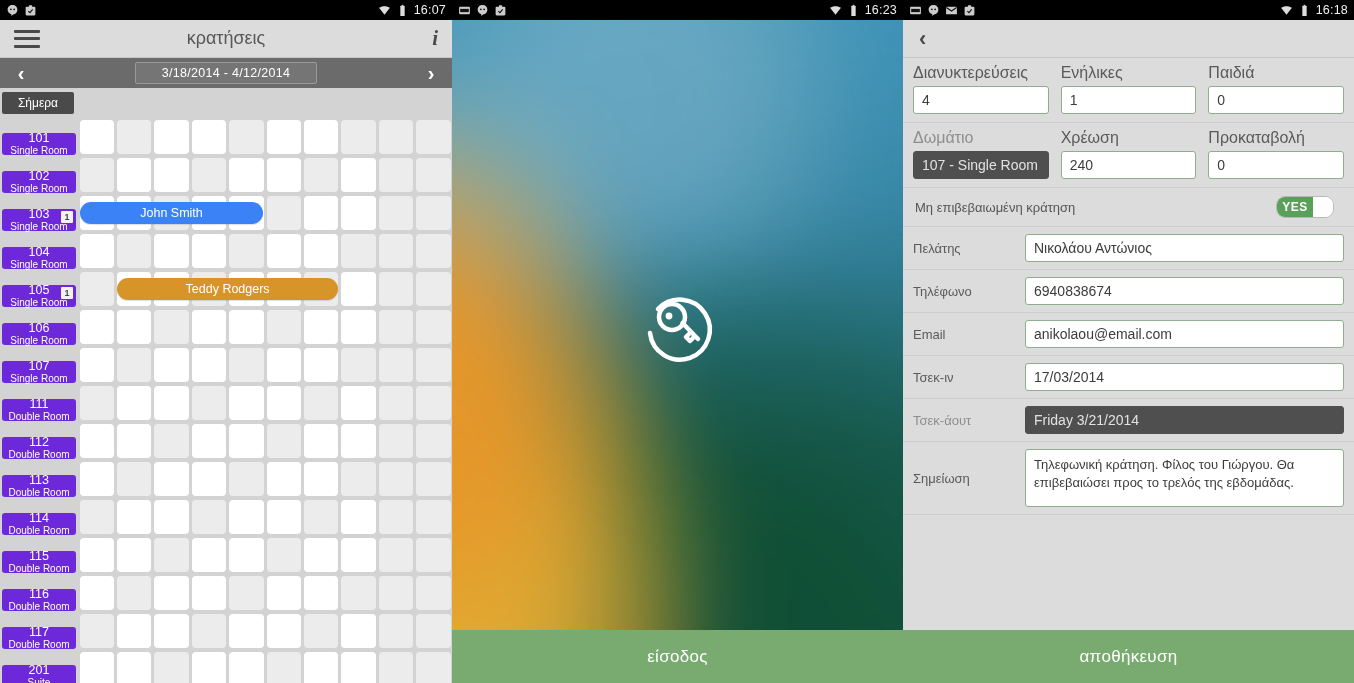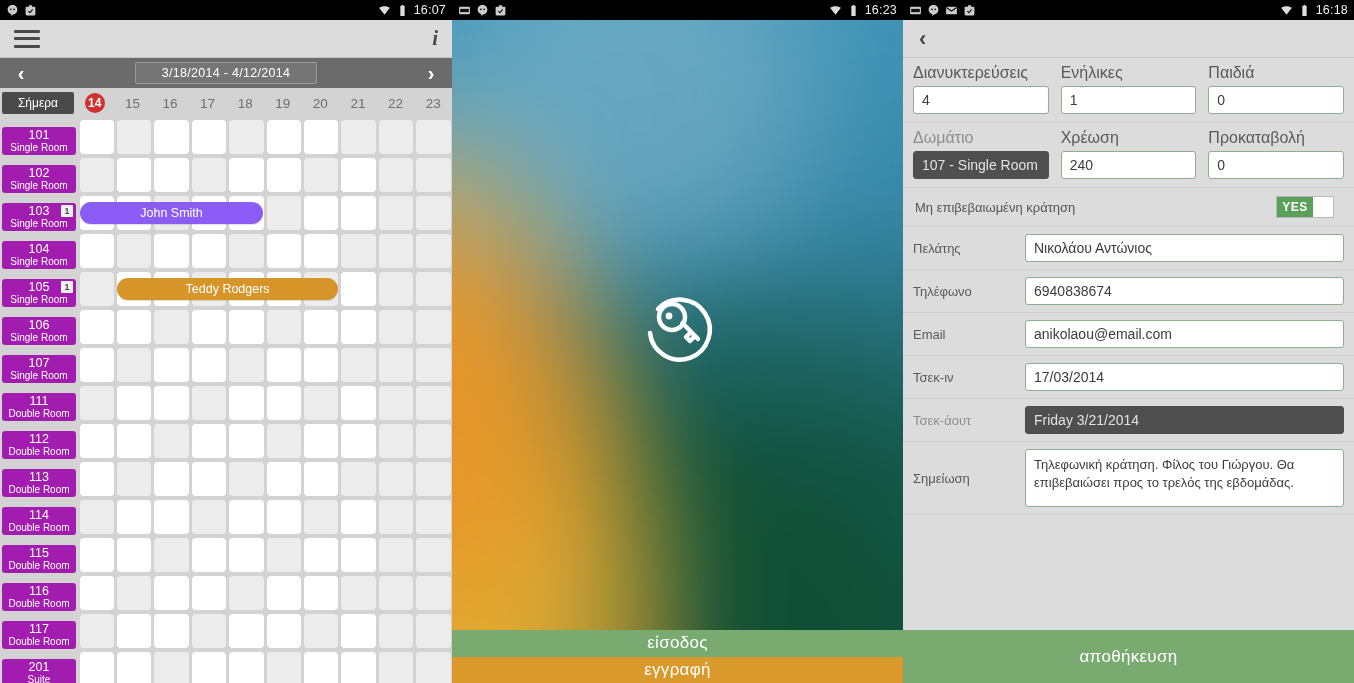--- a/index.html
+++ b/index.html
@@ -67,22 +67,22 @@
     position: absolute; left: 50%; top: 50%; transform: translate(-50%,-50%);
     width: 20px; height: 20px; border-radius: 50%; background: #cf3030;
     color: #fff; font-size: 12px; font-weight: bold;
     display: flex; align-items: center; justify-content: center;
   }
 
   
   .gridwrap { position: relative; height: 565px; overflow: hidden; background: #d3d3d3; }
   .row { display: flex; height: 38px; align-items: stretch; }
   .roomcell {
-    width: 74px; flex: none; background: #a21caf; color: #fff;
-    border-radius: 3px; margin: 9px 2px 1px 2px;
+    width: 74px; flex: none; background: #6d28d9; color: #fff;
+    border-radius: 3px; margin: 15px 2px 1px 2px;
     display: flex; flex-direction: column; align-items: center; justify-content: center;
     position: relative; line-height: 1.15;
   }
   .roomcell .rnum { font-size: 12.5px; }
   .roomcell .rtype { font-size: 10px; }
   .roomcell .rbadge {
     position: absolute; top: 2px; right: 3px; width: 12px; height: 12px;
     background: #f2f2f2; color: #4a4a4a; font-size: 9px; font-weight: bold;
     display: flex; align-items: center; justify-content: center; border-radius: 1px;
   }
@@ -136,21 +136,21 @@
     width: 100%; height: 28px; background: #fff; border: 1px solid #8fae8f;
     border-radius: 3px; font-size: 14px; color: #3c3c3c; padding: 0 8px;
     display: flex; align-items: center; font-family: "Liberation Sans", sans-serif;
   }
   .inp.disabled { background: #4f4f4f; border-color: #4f4f4f; color: #e2e2e2; }
   .toggle-row {
     display: flex; align-items: center; justify-content: space-between;
     padding: 8px 20px 8px 12px; border-bottom: 1px solid #cdcdcd;
   }
   .toggle-row .tl { font-size: 13px; color: #555; }
-  .switch { width: 58px; height: 22px; border-radius: 0; background: #fff;
+  .switch { width: 58px; height: 22px; border-radius: 9px; background: #fff;
             border: 1px solid #b9b9b9; display: flex; overflow: hidden; }
   .switch .on { flex: 1; background: #5aa05a; color: #fff; font-size: 12px;
                 display: flex; align-items: center; justify-content: center;
                 font-weight: bold; letter-spacing: .5px; }
   .switch .knob { width: 20px; background: #fff; }
   .frow { display: flex; align-items: center; padding: 7px 10px;
           border-bottom: 1px solid #cdcdcd; }
   .frow .fl { width: 112px; font-size: 13px; color: #5a5a5a; flex: none; }
   .frow .fl.dim { color: #8e8e8e; }
   .frow .fc { flex: 1; }
@@ -186,45 +186,32 @@
         <span class="sb-time">16:07</span>
       </div>
     </div>
 
     <div class="appbar">
       <div class="hamburger">
           <i></i>
           <i></i>
           <i></i>
         </div>
+      <div class="appbar-title">κρατήσεις</div>
       <div class="info-icon">i</div>
     </div>
 
     <div class="datenav">
       <div class="chev">‹</div>
       <div class="daterange">3/18/2014 - 4/12/2014</div>
       <div class="chev">›</div>
     </div>
 
     <div class="daystrip">
       <div class="today-btn">Σήμερα</div>
-      <div id="days-host" style="flex:1;display:flex;align-items:center;">
-          <div class="day sel">
-            <span class="badge">14</span>
-          </div>
-          <div class="day">15</div>
-          <div class="day">16</div>
-          <div class="day">17</div>
-          <div class="day">18</div>
-          <div class="day">19</div>
-          <div class="day">20</div>
-          <div class="day">21</div>
-          <div class="day">22</div>
-          <div class="day">23</div>
-        </div>
     </div>
 
     <div class="gridwrap">
       <div id="grid-host">
           <div class="row">
             <div class="roomcell">
               <div class="rnum">101</div>
               <div class="rtype">Single Room</div>
             </div>
             <div class="cells">
@@ -268,21 +255,21 @@
               <div class="cell"></div>
               <div class="cell"></div>
               <div class="cell alt"></div>
               <div class="cell"></div>
               <div class="cell"></div>
               <div class="cell alt"></div>
               <div class="cell"></div>
               <div class="cell"></div>
               <div class="cell alt"></div>
               <div class="cell alt"></div>
-              <div class="bar" style="background: #8b5cf6; left: calc(0% + 2px); width: calc(50% - 4px);">John Smith</div>
+              <div class="bar" style="background: #3b82f6; left: calc(0% + 2px); width: calc(50% - 4px);">John Smith</div>
             </div>
           </div>
           <div class="row">
             <div class="roomcell">
               <div class="rnum">104</div>
               <div class="rtype">Single Room</div>
             </div>
             <div class="cells">
               <div class="cell"></div>
               <div class="cell alt"></div>
@@ -536,21 +523,20 @@
           <path d="M22 60 A30 30 0 1 0 30 36" fill="none" stroke="#fff" stroke-width="4.5" stroke-linecap="round"></path>
           <circle cx="44" cy="44" r="13" fill="none" stroke="#fff" stroke-width="4.5"></circle>
           <circle cx="41" cy="43" r="3.4" fill="#fff"></circle>
           <path d="M54.5 50 L70 66 M63 59 l-5 5 4 4 5-5" fill="none" stroke="#fff" stroke-width="4.5" stroke-linecap="round" stroke-linejoin="round"></path>
         </svg>
       </div>
     </div>
 
     <div class="btnbar">
       <div class="bigbtn bg-green">είσοδος</div>
-      <div class="bigbtn bg-orange">εγγραφή</div>
     </div>
   </div>
 
   <div class="screen s-right">
     <div class="statusbar">
       <div class="sb-left">
         <svg class="sb-ico" viewBox="0 0 24 24">
             <rect x="2" y="5" width="20" height="14" rx="2" fill="#ccc"></rect>
             <path d="M4 9h16v6H4z" fill="#111"></path>
           </svg>

